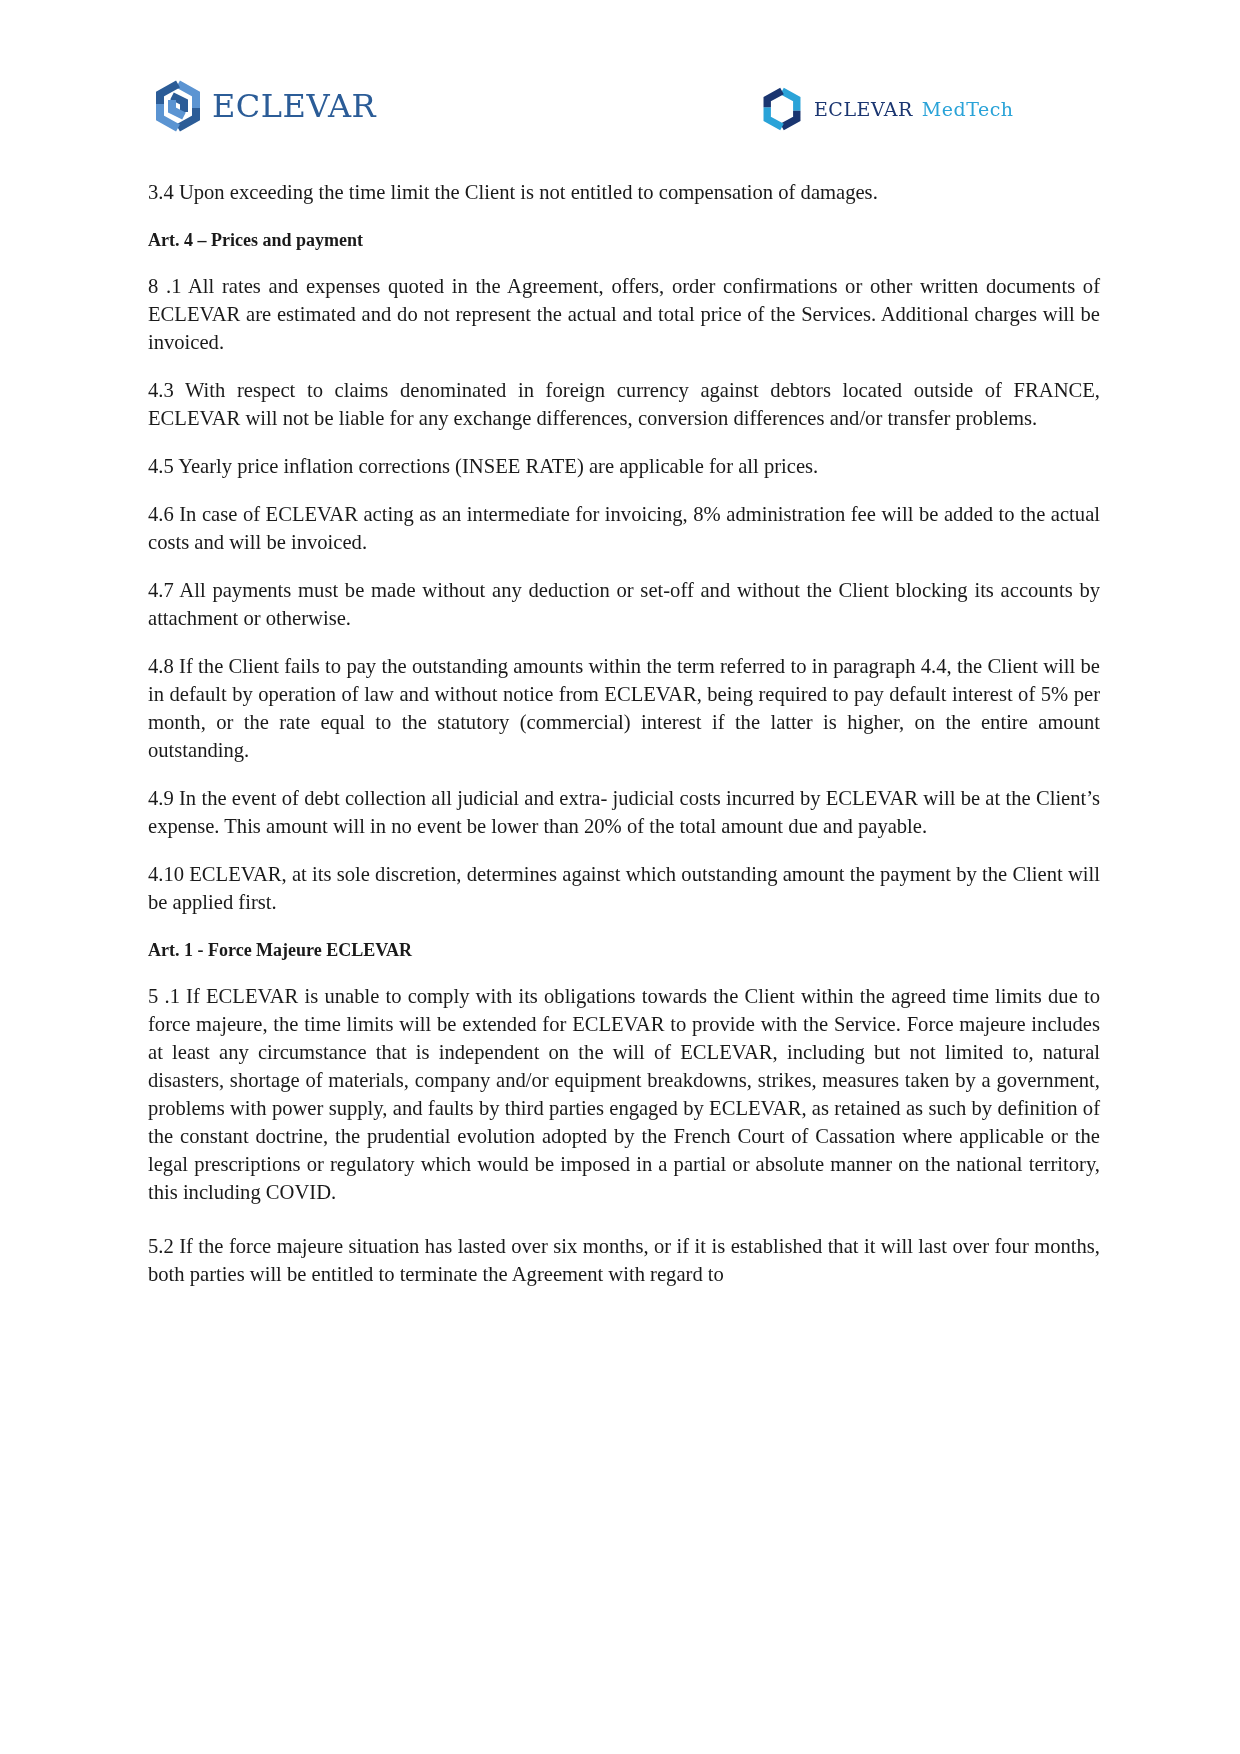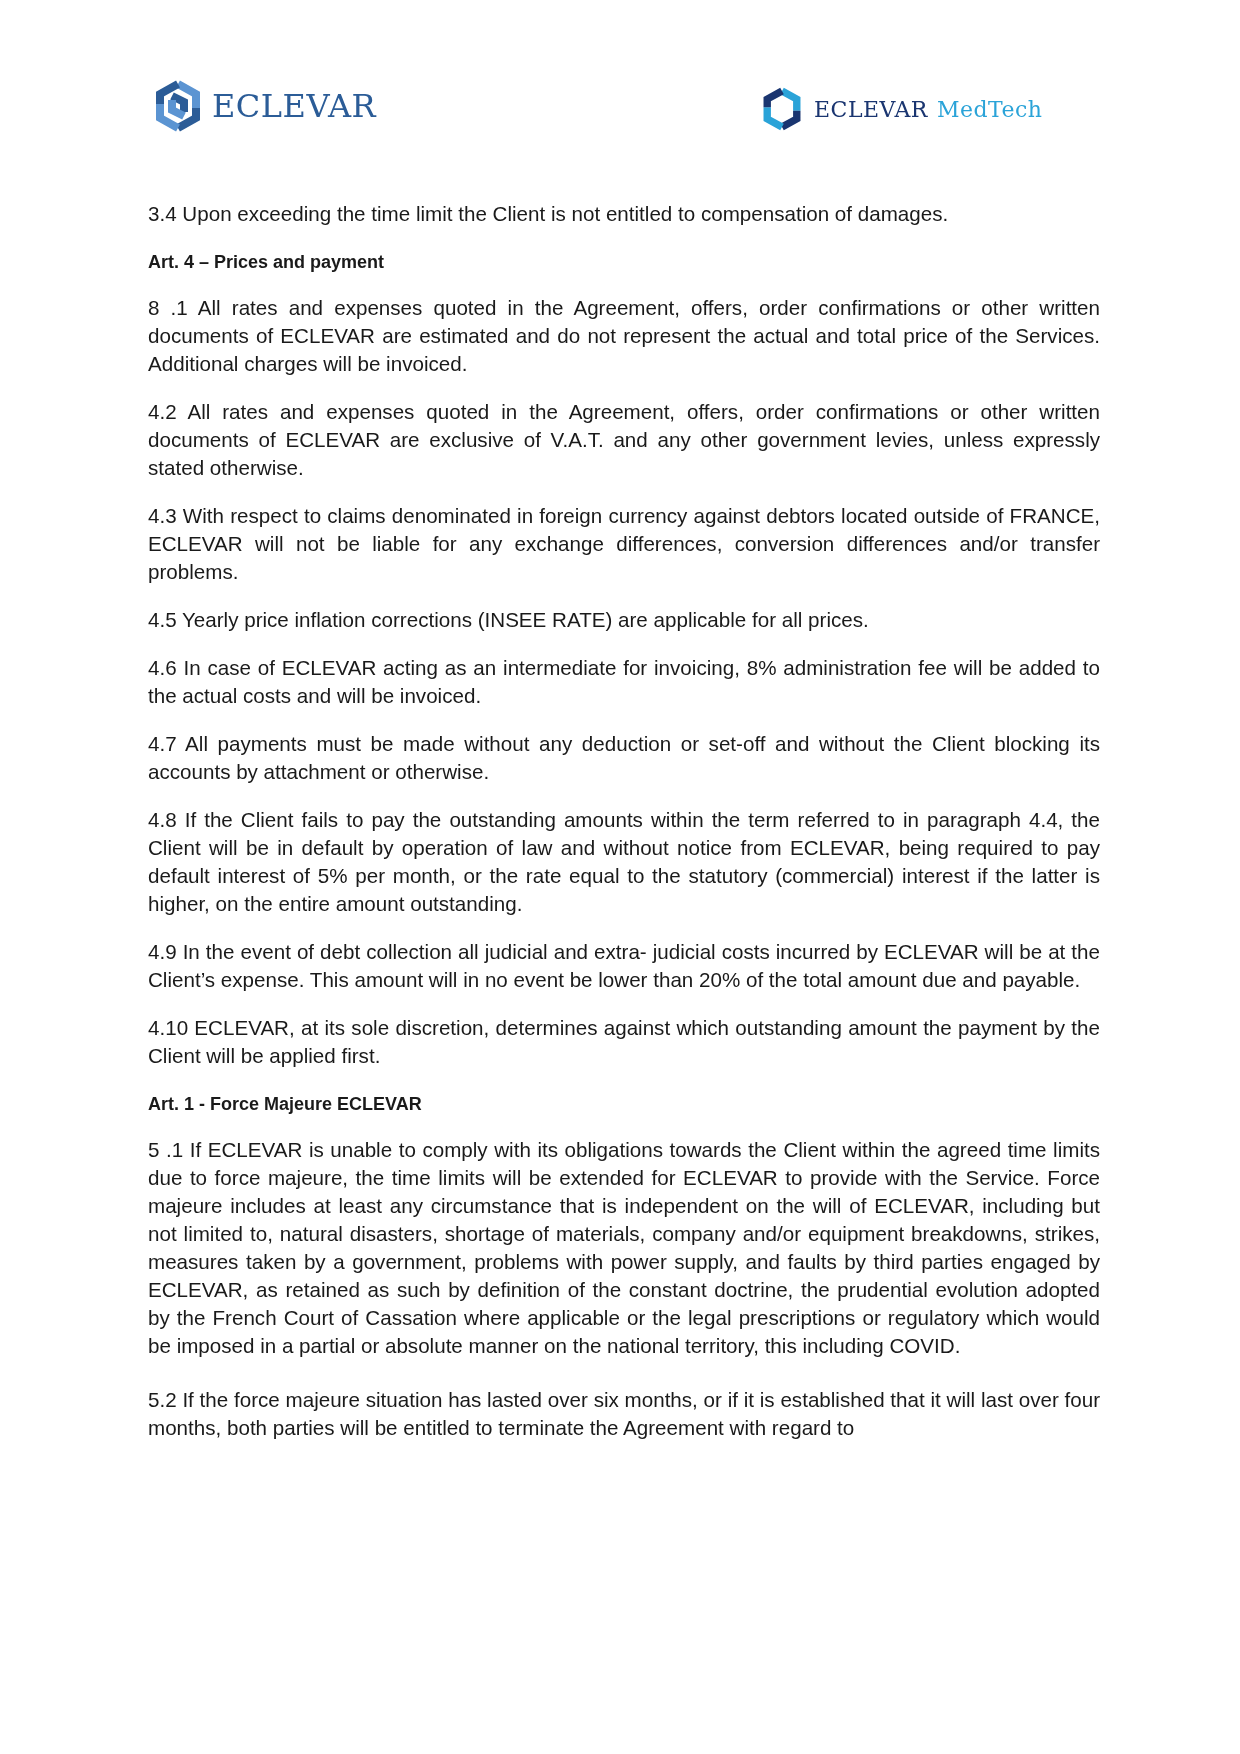--- a/index.html
+++ b/index.html
@@ -6,26 +6,26 @@
     body { width: 1240px; height: 1754px; position: relative; overflow: hidden; }
     .page { position: absolute; left: 0; top: 0; width: 1240px; height: 1754px; background: #fff; }
 
     .logo-left { position: absolute; left: 152px; top: 76px; height: 60px; display: flex; align-items: center; }
     .logo-right { position: absolute; left: 760px; top: 84px; height: 50px; display: flex; align-items: center; }
     .logo-mark { display: block; }
     .logo-text {
       font-family: "DejaVu Serif", serif; font-weight: normal; letter-spacing: 0.5px;
     }
     .logo-left .logo-text { color: #2b5c97; font-size: 32px; margin-left: 8px; }
-    .logo-right .logo-text { font-size: 22px; margin-left: 10px; color: #1a3570; }
+    .logo-right .logo-text { font-size: 19px; margin-left: 10px; color: #1a3570; }
     .logo-right .logo-text .accent { color: #2aa3d8; margin-left: 9px; }
 
     .content {
-      position: absolute; left: 148px; top: 200px; width: 952px;
-      font-family: Liberation Sans, sans-serif;
+      position: absolute; left: 148px; top: 178px; width: 952px;
+      font-family: Liberation Serif, serif;
       font-size: 20.6px; line-height: 28px; color: #1a1a1a;
     }
     .content p { margin: 0 0 20px 0; text-align: justify; font-stretch: condensed; }
     .content h2 {
       font-size: 18px; font-weight: bold; margin: 0 0 18px 0; line-height: 28px;
     }
   </style>
 </head>
 <body>
 
@@ -55,21 +55,20 @@
       </g>
     </svg>
     <span class="logo-text"><span>ECLEVAR</span><span class="accent">MedTech</span></span>
   </div>
 
   <div class="content">
     <p>3.4 Upon exceeding the time limit the Client is not entitled to compensation of damages.</p>
 
     <h2>Art. 4 – Prices and payment</h2>
     <p>8 .1 All rates and expenses quoted in the Agreement, offers, order confirmations or other written documents of ECLEVAR are estimated and do not represent the actual and total price of the Services. Additional charges will be invoiced.</p>
-    <p>4.2 All rates and expenses quoted in the Agreement, offers, order confirmations or other written documents of ECLEVAR are exclusive of V.A.T. and any other government levies, unless expressly stated otherwise.</p>
     <p>4.3 With respect to claims denominated in foreign currency against debtors located outside of FRANCE, ECLEVAR will not be liable for any exchange differences, conversion differences and/or transfer problems.</p>
     <p>4.5 Yearly price inflation corrections (INSEE RATE) are applicable for all prices.</p>
     <p>4.6 In case of ECLEVAR acting as an intermediate for invoicing, 8% administration fee will be added to the actual costs and will be invoiced.</p>
     <p>4.7 All payments must be made without any deduction or set-off and without the Client blocking its accounts by attachment or otherwise.</p>
     <p>4.8 If the Client fails to pay the outstanding amounts within the term referred to in paragraph 4.4, the Client will be in default by operation of law and without notice from ECLEVAR, being required to pay default interest of 5% per month, or the rate equal to the statutory (commercial) interest if the latter is higher, on the entire amount outstanding.</p>
     <p>4.9 In the event of debt collection all judicial and extra- judicial costs incurred by ECLEVAR will be at the Client’s expense. This amount will in no event be lower than 20% of the total amount due and payable.</p>
     <p style="">4.10 ECLEVAR, at its sole discretion, determines against which outstanding amount the payment by the Client will be applied first.</p>
 
     <h2>Art. 1 - Force Majeure ECLEVAR</h2>
     <p style="margin-bottom:26px">5 .1 If ECLEVAR is unable to comply with its obligations towards the Client within the agreed time limits due to force majeure, the time limits will be extended for ECLEVAR to provide with the Service. Force majeure includes at least any circumstance that is independent on the will of ECLEVAR, including but not limited to, natural disasters, shortage of materials, company and/or equipment breakdowns, strikes, measures taken by a government, problems with power supply, and faults by third parties engaged by ECLEVAR, as retained as such by definition of the constant doctrine, the prudential evolution adopted by the French Court of Cassation where applicable or the legal prescriptions or regulatory which would be imposed in a partial or absolute manner on the national territory, this including COVID.</p>

